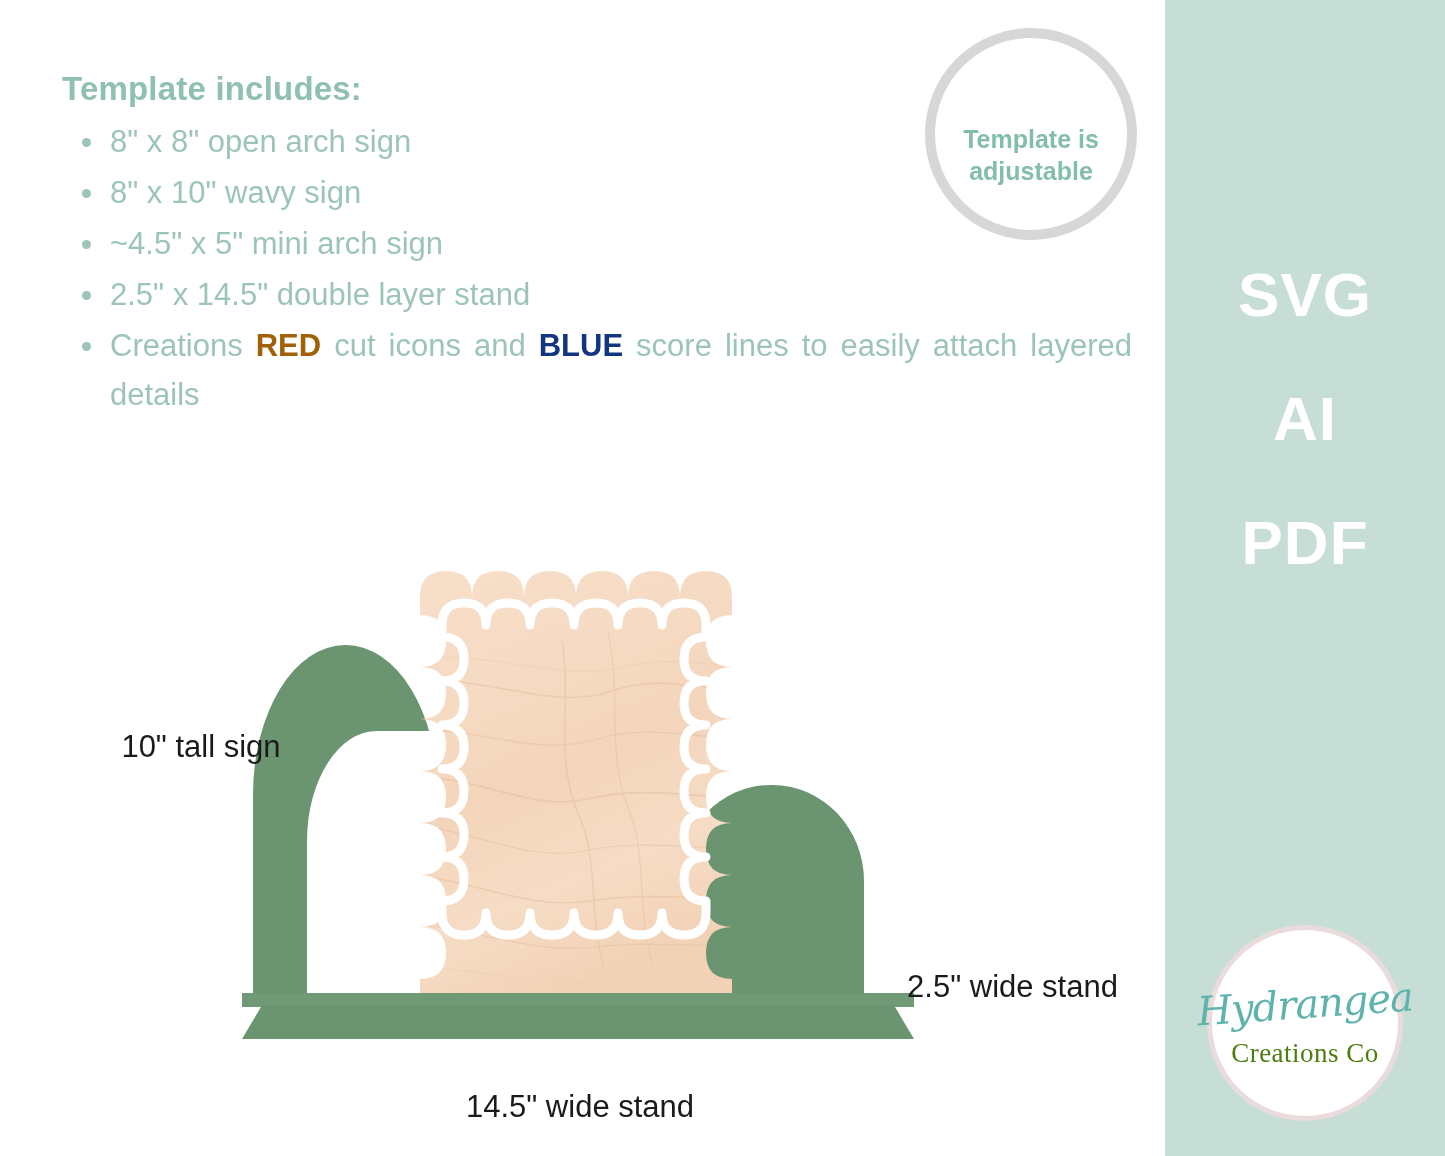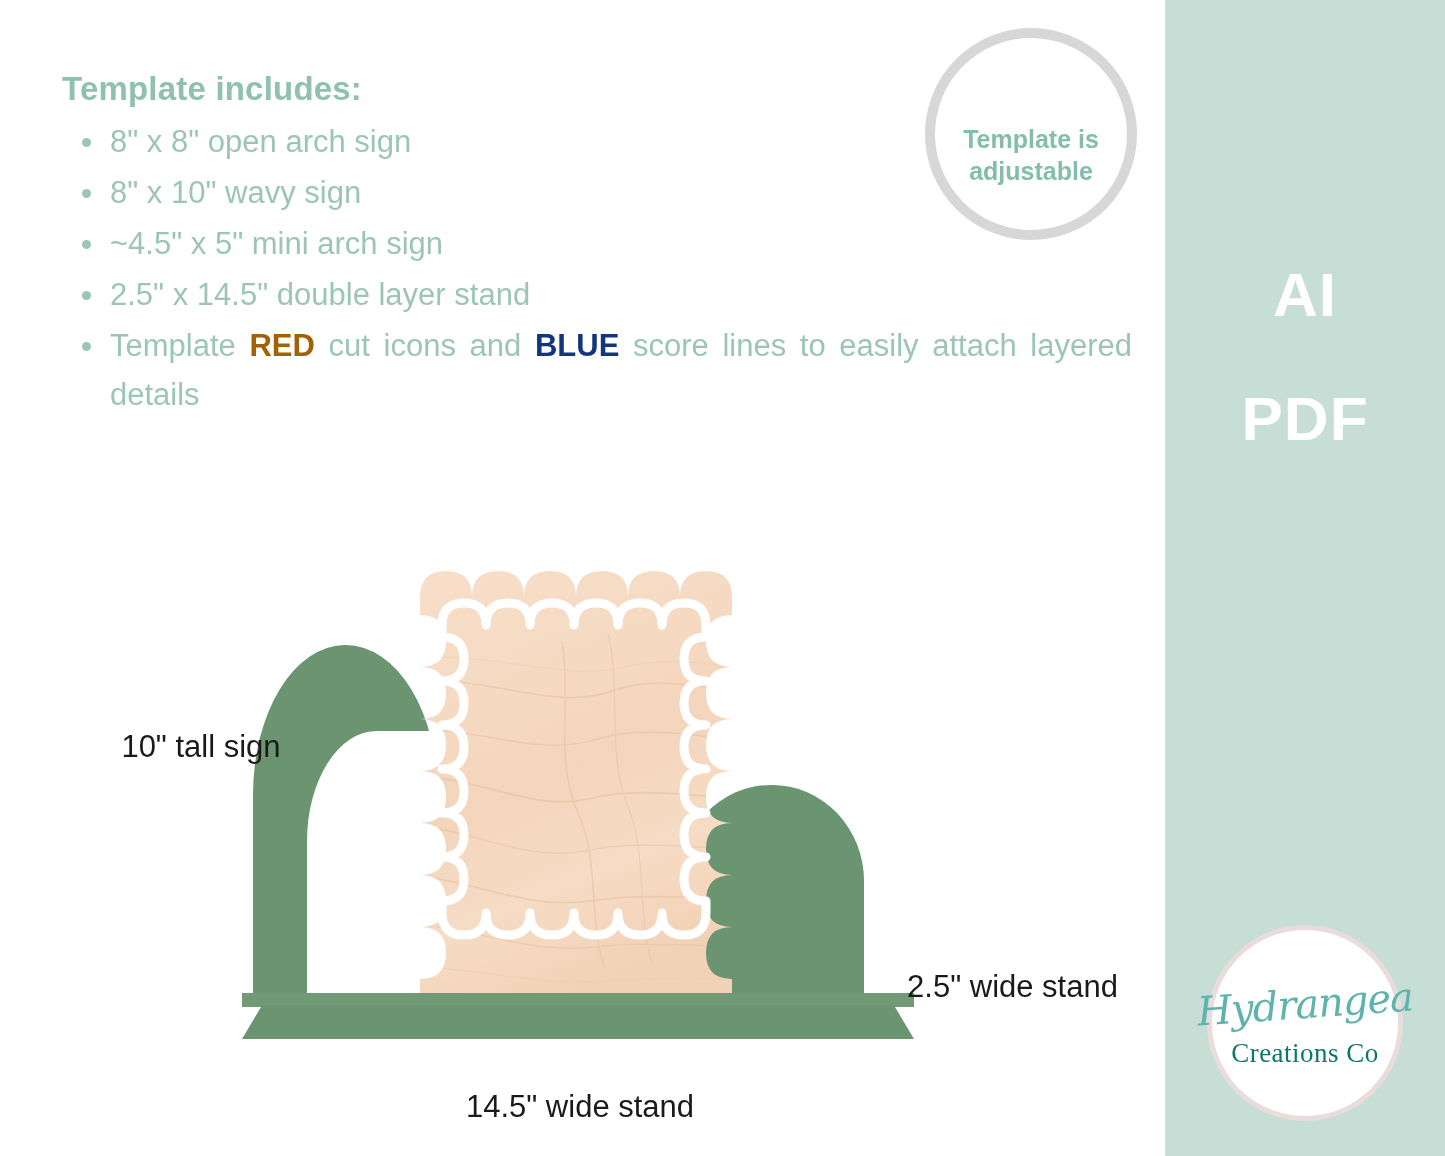--- a/index.html
+++ b/index.html
@@ -53,21 +53,21 @@
     font-style:italic;
     color:#5fb3ad;
     font-size:40px;
     line-height:1;
     letter-spacing:-1px;
     margin-top:6px;
     transform:rotate(-4deg);
   }
   #brand-badge .brand-sub{
     font-family:"Liberation Serif", serif;
-    color:#0f766e;
+    color:#4d7c0f;
     font-size:27px;
     letter-spacing:0.5px;
     margin-top:14px;
     text-align:right;
   }
 
   
   #content{
     position:absolute;top:0;left:0;
     width:1216px;height:1156px;
@@ -220,21 +220,21 @@
         <span class="dot"></span><span>8" x 10" wavy sign</span>
       </li>
       <li>
         <span class="dot"></span><span>~4.5" x 5" mini arch sign</span>
       </li>
       <li>
         <span class="dot"></span><span>2.5" x 14.5" double layer stand</span>
       </li>
       <li class="justified">
         <span class="dot"></span>
-          <span class="txt"><span>Template </span><span class="kw-red">RED</span><span> cut icons and </span><span class="kw-blue">BLUE</span><span> score lines to easily attach layered details</span></span>
+          <span class="txt"><span>Creations </span><span class="kw-red">RED</span><span> cut icons and </span><span class="kw-blue">BLUE</span><span> score lines to easily attach layered details</span></span>
       </li>
     </ul>
   </div>
 
   <div id="adjustable-badge">
     <div class="badge-txt"><span>Template is</span><br><span>adjustable</span></div>
   </div>
 
   <div id="photo">
 
@@ -321,20 +321,21 @@
     </div>
   </div>
 
   <div class="ann" id="ann-tall">10" tall sign</div>
   <div class="ann" id="ann-wide-stand">2.5" wide stand</div>
   <div class="ann" id="ann-base">14.5" wide stand</div>
 </div>
 
 <div id="sidebar">
   <div class="fmt-list">
+    <div class="fmt">SVG</div>
     <div class="fmt">AI</div>
     <div class="fmt">PDF</div>
   </div>
 
   <div id="brand-badge">
     <div class="brand-script">Hydrangea</div>
     <div class="brand-sub">Creations Co</div>
   </div>
 </div>
 

